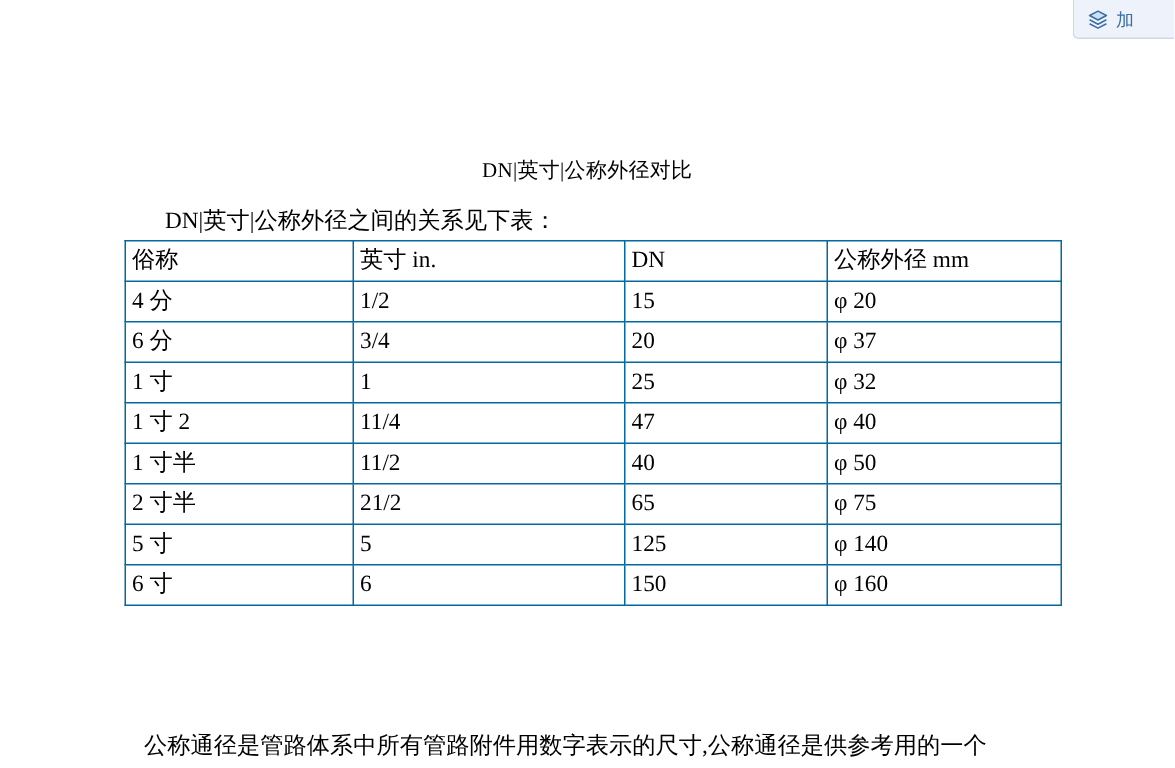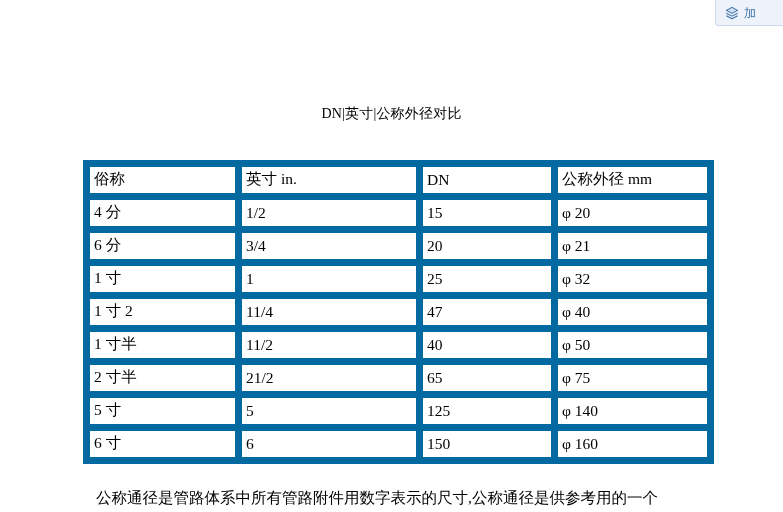--- a/index.html
+++ b/index.html
@@ -78,21 +78,21 @@
   table.dn-table {
     position: absolute;
     top: 160px;
     left: 83px;
     width: 624px;
     border-collapse: collapse;
     table-layout: fixed;
     font-size: 15.5px;
   }
   table.dn-table td, table.dn-table th {
-    border: 7px solid #0369a1;
+    border: 1px solid #0369a1;
     padding: 2px 0 3px 4px;
     text-align: left;
     font-weight: normal;
     height: 23px;
     vertical-align: middle;
     box-sizing: border-box;
     overflow: hidden;
     white-space: nowrap;
   }
   table.dn-table col.c1 { width: 152px; }
@@ -124,20 +124,21 @@
       </svg>
     </span>
     <span class="lbl">加</span>
   </div>
 </div>
 
 <div class="doc">
 
   <div class="doc-title">DN|英寸|公称外径对比</div>
 
+  <div class="intro-line">DN|英寸|公称外径之间的关系见下表：</div>
 
   <table class="dn-table">
     <colgroup>
       <col class="c1">
         <col class="c2">
         <col class="c3">
         <col class="c4">
     </colgroup>
     <thead>
       <tr>
@@ -151,21 +152,21 @@
         <tr>
           <td>4 分</td>
           <td>1/2</td>
           <td>15</td>
           <td>φ 20</td>
         </tr>
         <tr>
           <td>6 分</td>
           <td>3/4</td>
           <td>20</td>
-          <td>φ 21</td>
+          <td>φ 37</td>
         </tr>
         <tr>
           <td>1 寸</td>
           <td>1</td>
           <td>25</td>
           <td>φ 32</td>
         </tr>
         <tr>
           <td>1 寸 2</td>
           <td>11/4</td>

